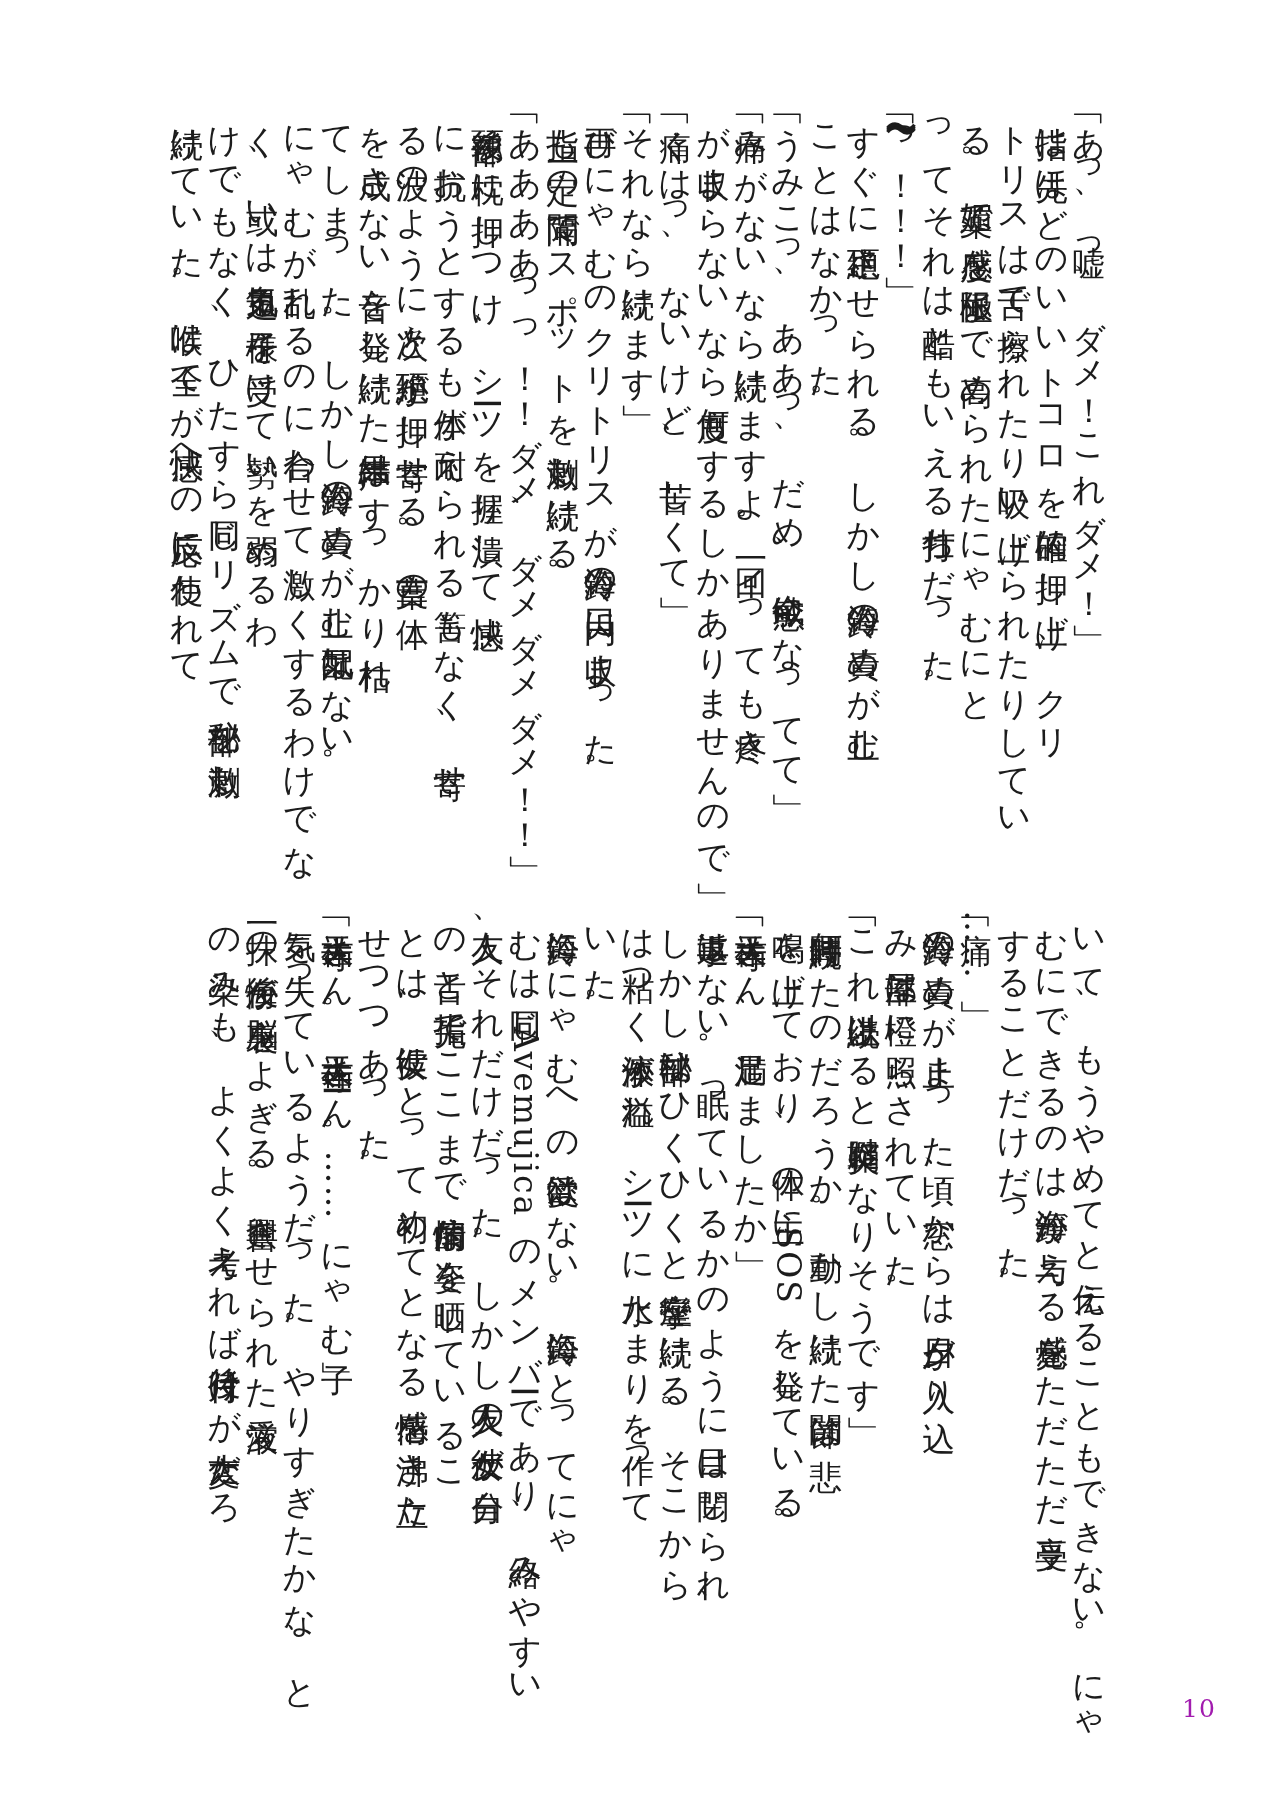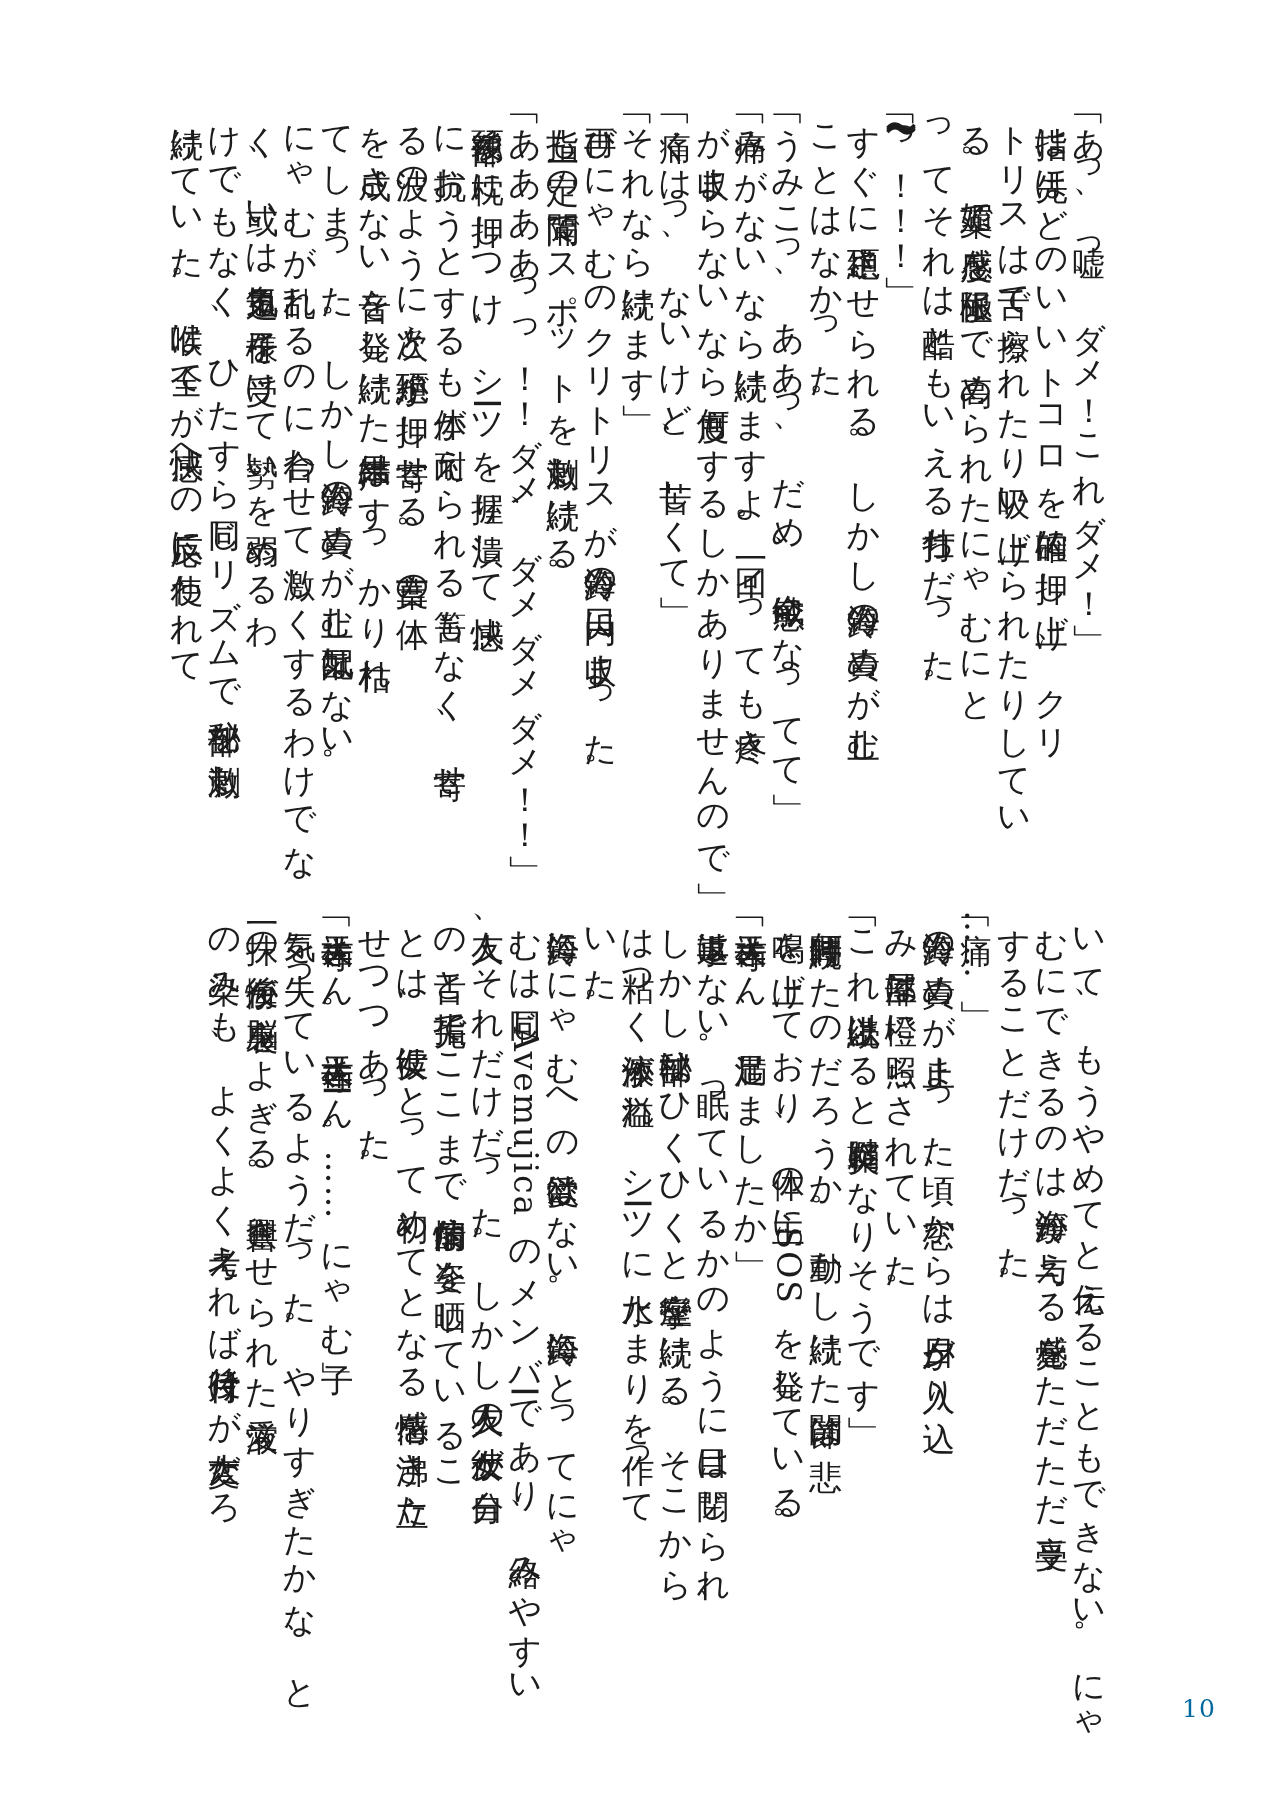--- a/index.html
+++ b/index.html
@@ -31,21 +31,21 @@
     padding: 0;
     line-height: 37.6px;
     white-space: nowrap; 
   }
   .page-number {
     position: absolute;
     left: 1182px;
     top: 1694px;
     font-size: 25px;
     letter-spacing: 1px;
-    color: #0369a1;
+    color: #a21caf;
   }
 </style>
 </head>
 <body>
 
 <div class="page">
   <div class="text-block text-block--top">
       <p class="text-column">「あっ、嘘っ、ダメ！これダメ！」</p>
       <p class="text-column">指は先ほどのいいトコロを的確に押し上げ、クリ</p>
       <p class="text-column">トリスは舌で擦られたり吸い上げられたりしてい</p>

